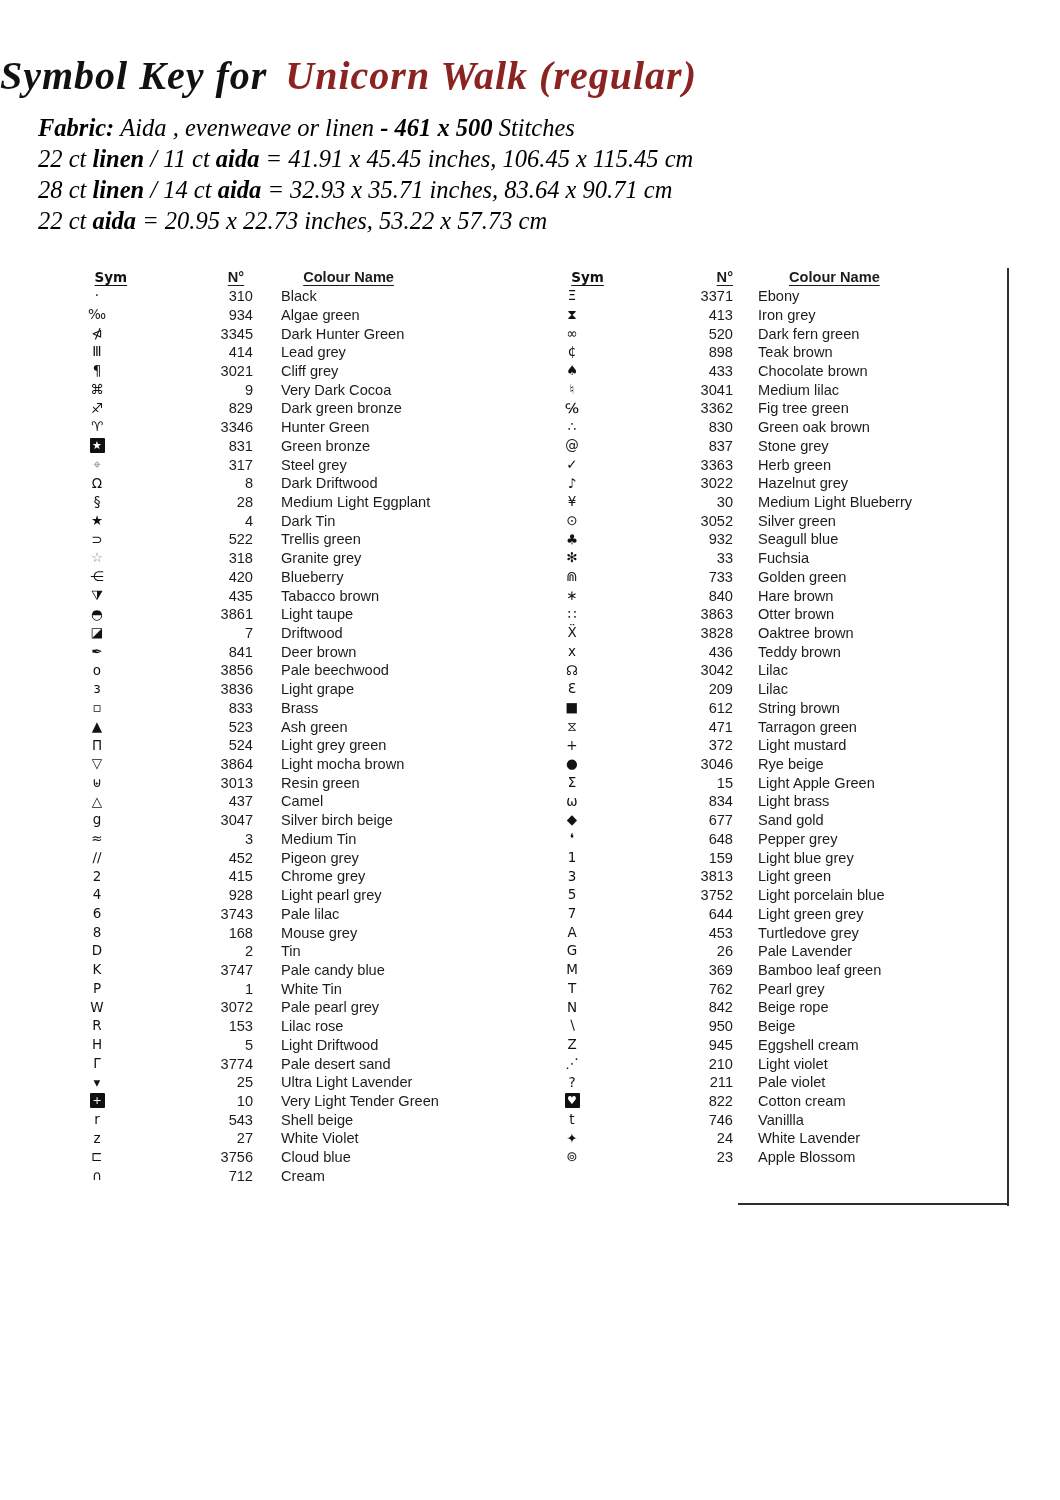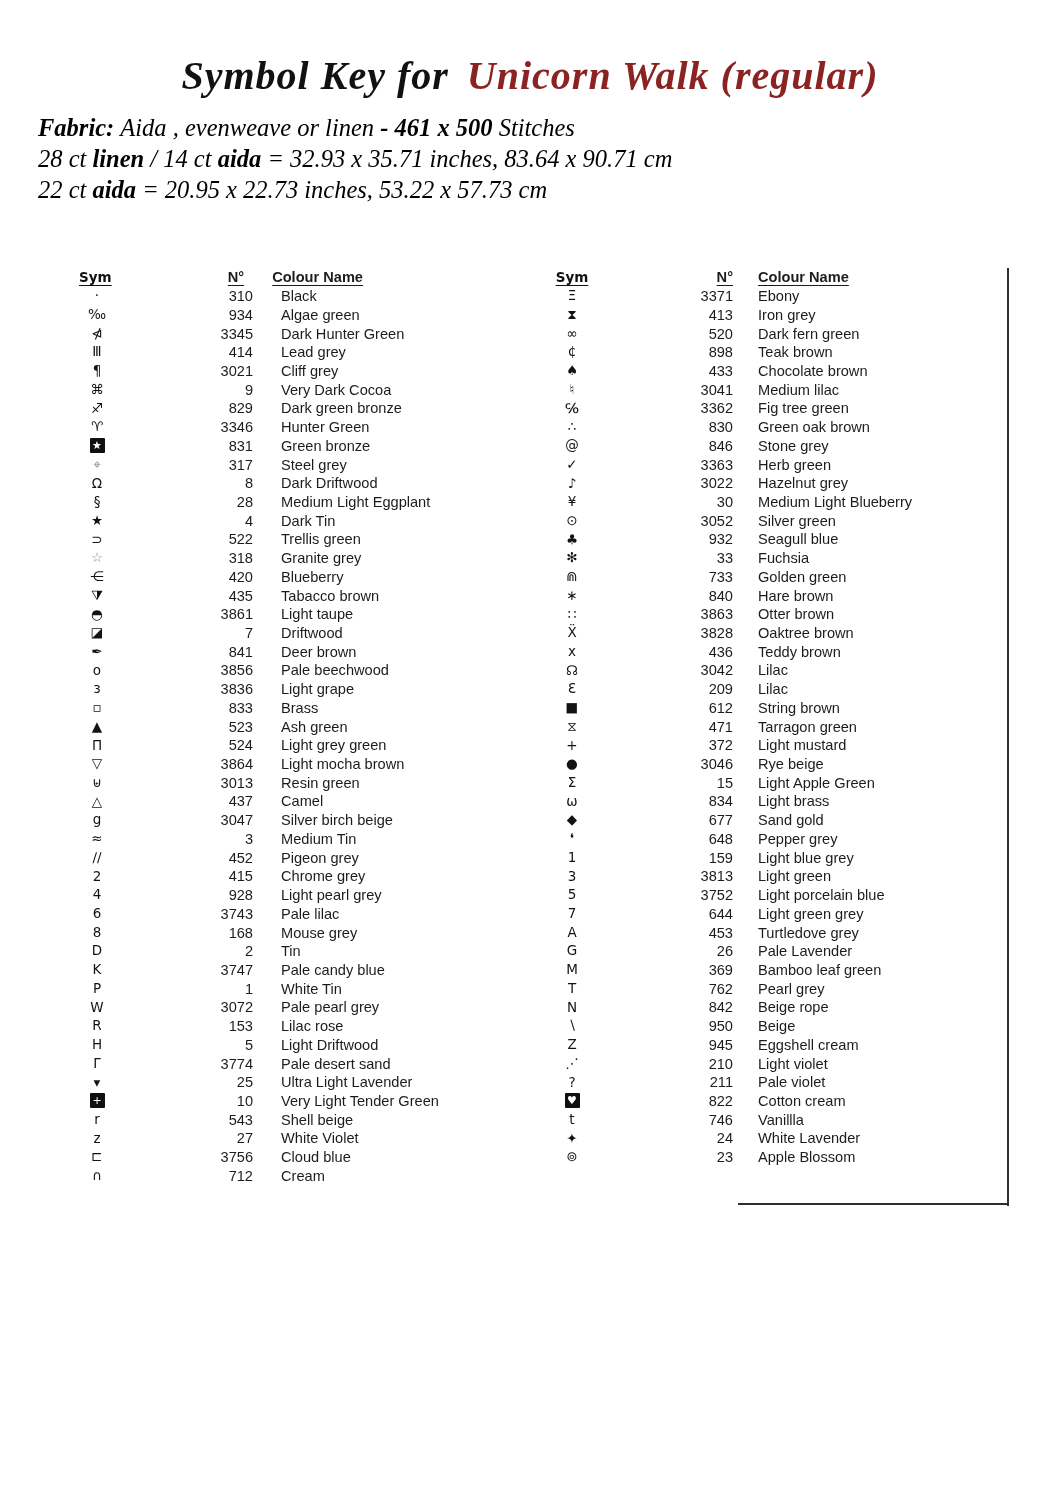--- a/index.html
+++ b/index.html
@@ -1,38 +1,38 @@
 <!DOCTYPE html>
 <html><head>
 <meta charset="utf-8">
 <style>
   html,body{margin:0;padding:0;background:#ffffff;}
   #page{position:relative;width:1060px;height:1500px;background:#fff;overflow:hidden;
         font-family:"Liberation Sans",sans-serif;color:#1b1b1b;}
 
   
-  #title{position:absolute;top:52px;left:0;width:100%;text-align:center;
+  #title{position:absolute;top:52px;left:0;width:100%;
          font-family:"Liberation Serif",serif;font-style:italic;font-weight:bold;
          font-size:40px;letter-spacing:1px;white-space:nowrap;}
   #title .t-prefix{color:#111111;padding-right:18px;}
   #title .t-name{color:#8b2323;}
 
   
   #fabric{position:absolute;left:38px;top:112px;width:990px;
           font-family:"Liberation Serif",serif;font-style:italic;
           font-size:24.5px;line-height:31px;color:#000000;white-space:nowrap;}
   #fabric .seg-b{font-weight:bold;}
 
   
   .key-table{position:absolute;top:268px;}
   #table-left{left:62px;width:440px;}
   #table-right{left:537px;width:471px;}
   .tr{display:flex;align-items:center;height:18.72px;}
   .th{font-weight:bold;font-size:14.8px;color:#111;}
-  .th .hd{text-decoration:underline;text-underline-offset:3px;}
+  .th .hd{text-decoration:underline;text-underline-offset:3px;margin-left:31px;}
   .td,.th{flex:0 0 auto;}
   .c-sym{width:70px;text-align:center;font-family:"DejaVu Sans",sans-serif;
          font-size:13.5px;color:#121212;line-height:1;}
   #table-left .c-no{width:121px;text-align:right;}
   #table-left .c-name{width:241px;padding-left:28px;}
   #table-right .c-no{width:126px;text-align:right;}
   #table-right .c-name{width:250px;padding-left:25px;}
   .c-no,.c-name{font-size:14.6px;color:#1c1c1c;}
   .c-name{text-align:left;white-space:nowrap;}
 
@@ -48,20 +48,21 @@
 <body>
 
 <div id="page">
 
   <div id="title">
     <span class="t-prefix">Symbol Key for</span><span class="t-name">Unicorn Walk (regular)</span>
   </div>
 
   <div id="fabric">
       <div><span class="seg-b">Fabric:  </span><span class="seg">Aida , evenweave or  linen </span><span class="seg-b">- 461 x 500</span><span class="seg"> Stitches</span></div>
+      <div><span class="seg">22 ct </span><span class="seg-b">linen</span><span class="seg"> / 11 ct </span><span class="seg-b">aida</span><span class="seg"> = 41.91 x 45.45 inches, 106.45 x 115.45 cm</span></div>
       <div><span class="seg">28 ct </span><span class="seg-b">linen</span><span class="seg"> / 14 ct </span><span class="seg-b">aida</span><span class="seg"> = 32.93 x 35.71 inches, 83.64 x 90.71 cm</span></div>
       <div><span class="seg">22 ct </span><span class="seg-b">aida</span><span class="seg"> = 20.95 x 22.73 inches, 53.22 x 57.73 cm</span></div>
     </div>
 
   <div id="table-left" class="key-table">
     <div class="tr th">
       <span class="c-sym"><span class="hd">Sym</span></span>
       <span class="c-no"><span class="hd">N°</span></span>
       <span class="c-name"><span class="hd">Colour Name</span></span>
     </div>
@@ -351,21 +352,21 @@
           <span class="td c-no">3362</span>
           <span class="td c-name">Fig tree green</span>
         </div>
         <div class="tr">
           <span class="td c-sym">∴</span>
           <span class="td c-no">830</span>
           <span class="td c-name">Green oak brown</span>
         </div>
         <div class="tr">
           <span class="td c-sym">@</span>
-          <span class="td c-no">846</span>
+          <span class="td c-no">837</span>
           <span class="td c-name">Stone grey</span>
         </div>
         <div class="tr">
           <span class="td c-sym">✓</span>
           <span class="td c-no">3363</span>
           <span class="td c-name">Herb green</span>
         </div>
         <div class="tr">
           <span class="td c-sym">♪</span>
           <span class="td c-no">3022</span>

